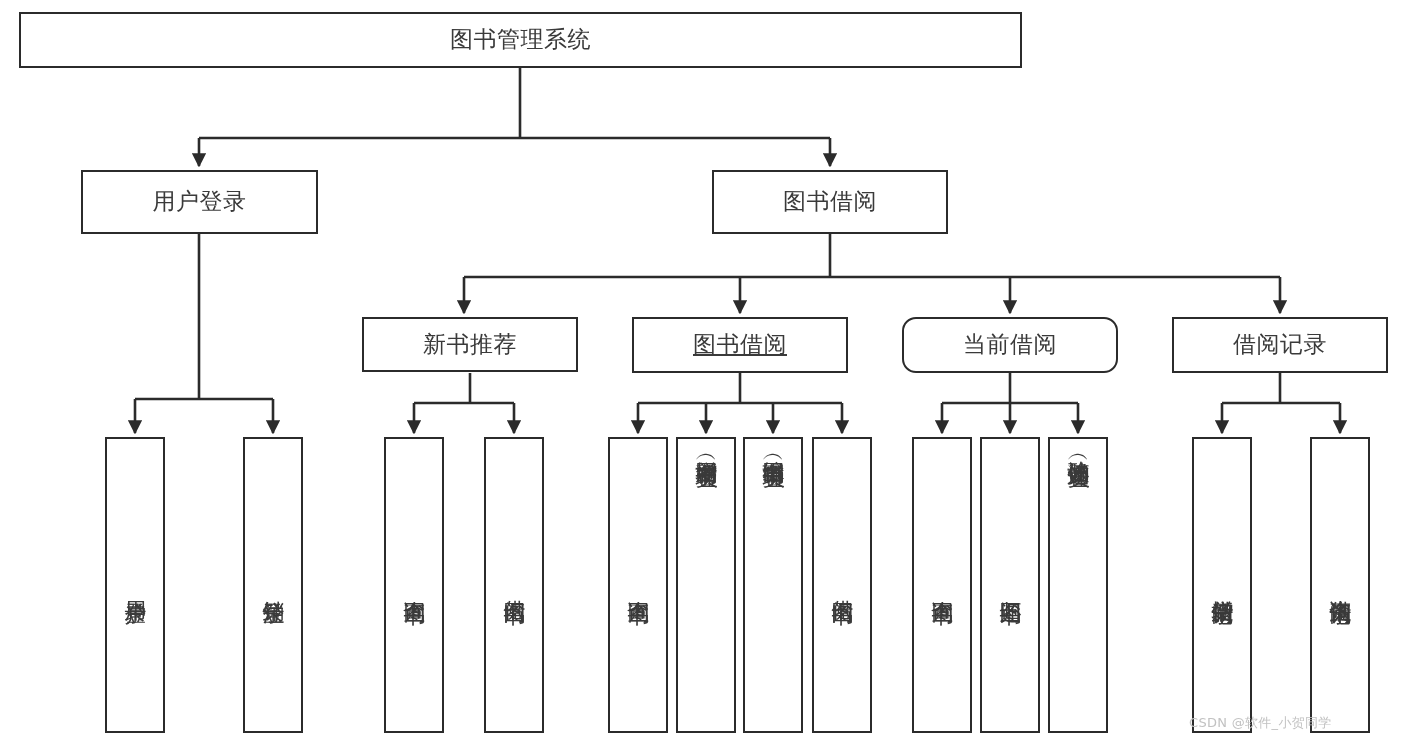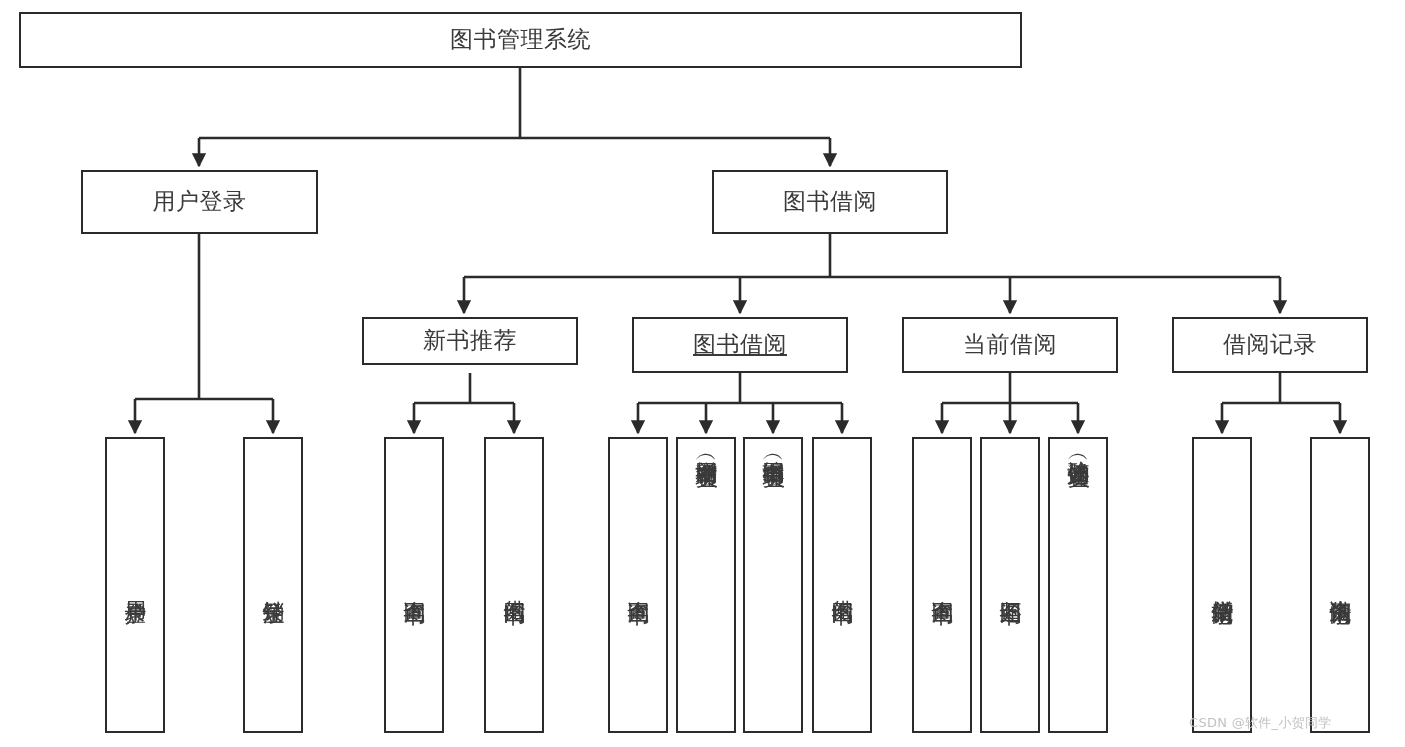--- a/index.html
+++ b/index.html
@@ -124,30 +124,30 @@
     <span>图书管理系统</span>
   </div>
 
   <div class="node node-h" style="left:81px; top:170px; width:237px; height:64px;">
     <span>用户登录</span>
   </div>
   <div class="node node-h" style="left:712px; top:170px; width:236px; height:64px;">
     <span>图书借阅</span>
   </div>
 
-  <div class="node node-h" style="left:362px; top:317px; width:216px; height:48px;">
+  <div class="node node-h" style="left:362px; top:317px; width:216px; height:55px;">
     <span>新书推荐</span>
   </div>
   <div class="node node-h" style="left:632px; top:317px; width:216px; height:56px;text-decoration:underline;">
     <span>图书借阅</span>
   </div>
-  <div class="node node-h" style="left:902px; top:317px; width:216px; height:56px;">
+  <div class="node node-h" style="left:902px; top:317px; width:216px; height:56px;border-radius:14px;">
     <span>当前借阅</span>
   </div>
-  <div class="node node-h" style="left:1172px; top:317px; width:196px; height:56px;">
+  <div class="node node-h" style="left:1172px; top:317px; width:216px; height:56px;">
     <span>借阅记录</span>
   </div>
 
   <div class="node node-v" style="left:105px; top:437px; width:60px; height:296px;">
     <span>用户登录</span>
   </div>
   <div class="node node-v" style="left:243px; top:437px; width:60px; height:296px;">
     <span>注销登录</span>
   </div>
 

